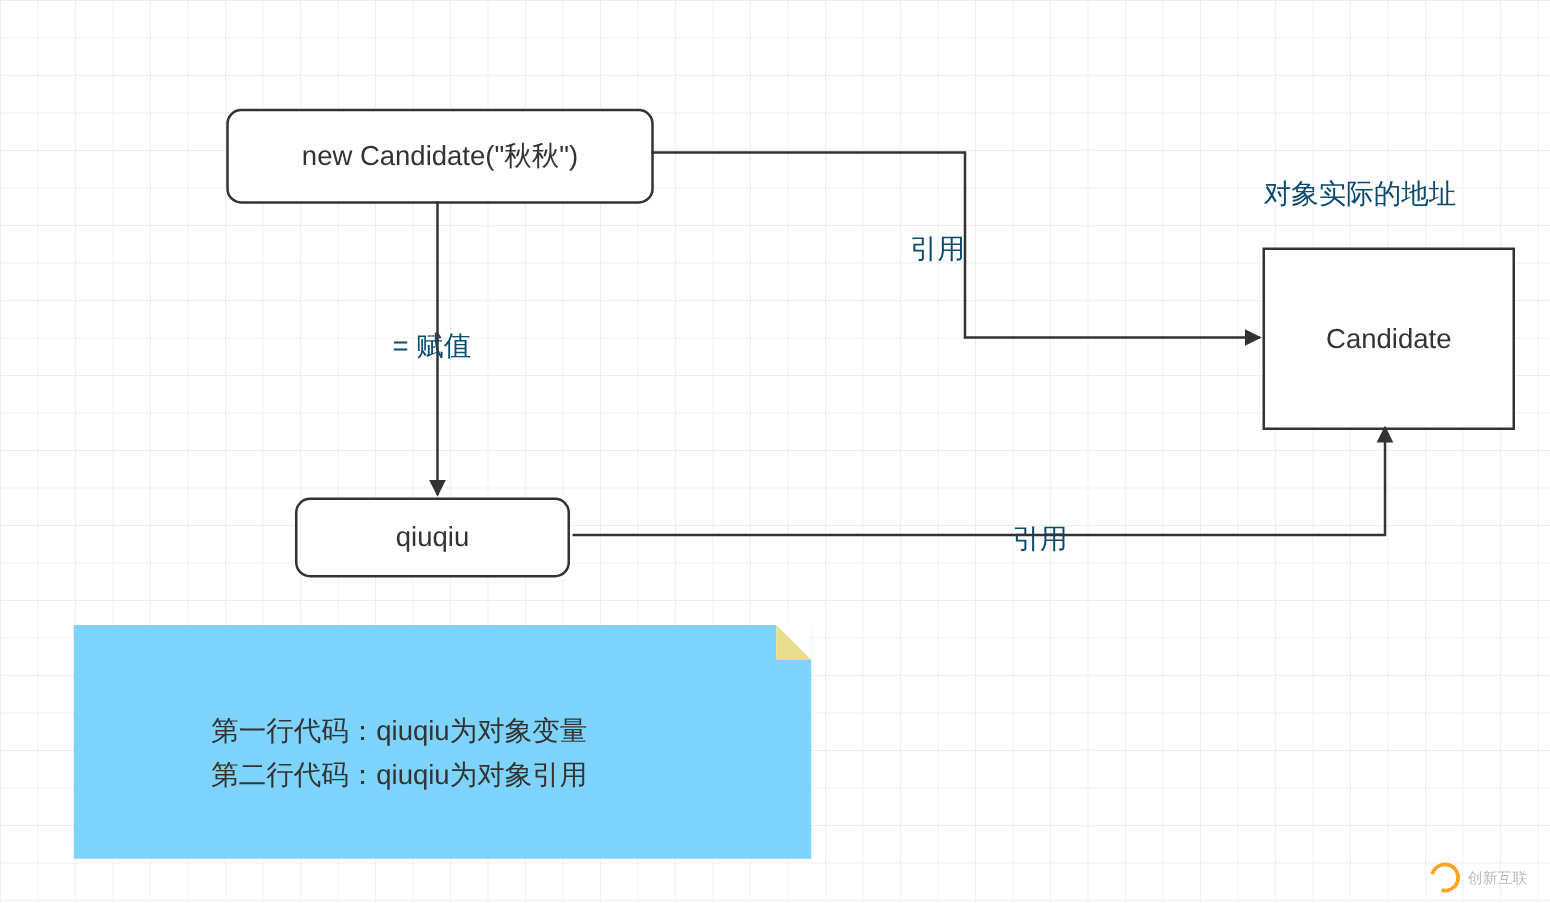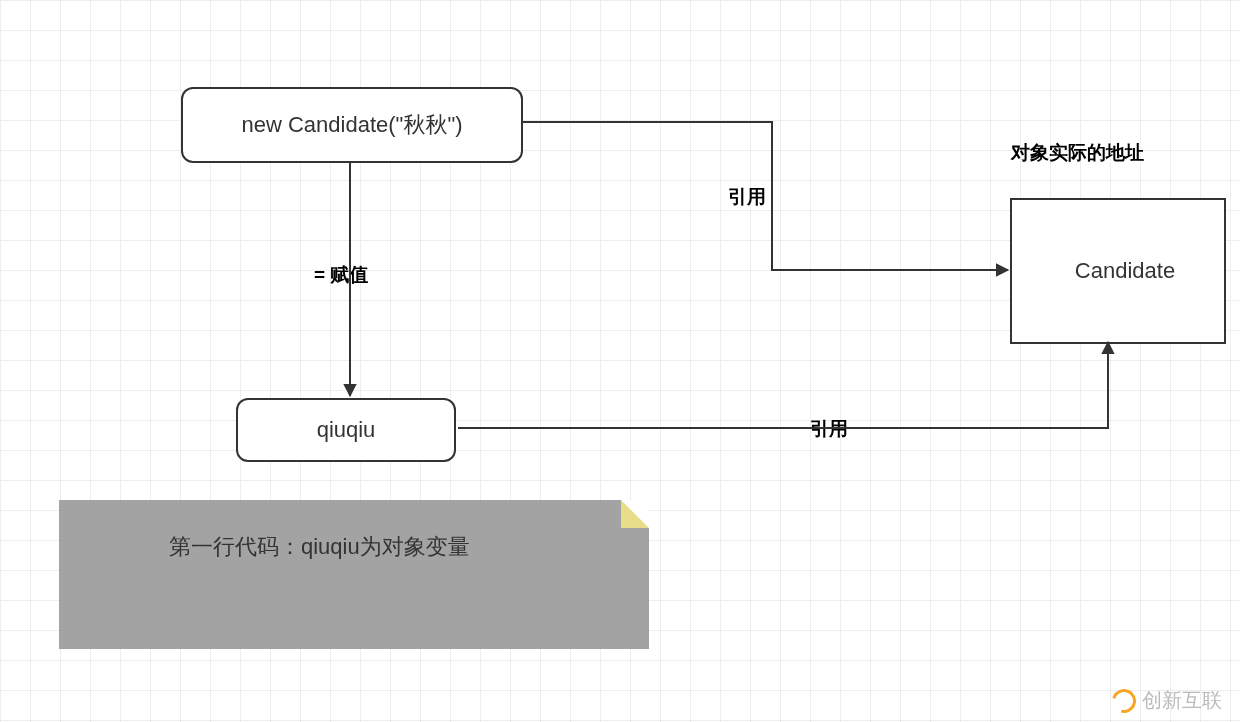--- a/index.html
+++ b/index.html
@@ -8,45 +8,45 @@
   
   .grid{position:absolute;inset:0;
     background-image:
       linear-gradient(#eee 1px,transparent 1px),
       linear-gradient(90deg,#eee 1px,transparent 1px);
     background-size:30px 30px;}
   .node{position:absolute;border:2px solid #333;background:#fff;
     display:flex;align-items:center;justify-content:center;
     font-size:22px;}
   .rounded{border-radius:12px;}
-  .label{position:absolute;font-size:19px;color:#000000;background:transparent;font-weight:bold;}
-  .note{position:absolute;background:#a3a3a3;
-    padding:29px 40px 40px 110px;font-size:22px;line-height:1.6;}
+  .label{position:absolute;font-size:22px;color:#0c4a6e;background:transparent;}
+  .note{position:absolute;background:#7dd3fc;
+    padding:67px 40px 40px 110px;font-size:22px;line-height:1.6;}
   .note-corner{position:absolute;top:0;right:0;width:0;height:0;
     border-top:28px solid #fff;border-left:28px solid #e8dd8a;}
   svg.arrows{position:absolute;inset:0;width:1240px;height:722px;pointer-events:none;}
-  .watermark{position:absolute;right:18px;bottom:8px;font-size:20px;color:#bbb;
+  .watermark{position:absolute;right:18px;bottom:8px;font-size:12px;color:#bbb;
     display:flex;align-items:center;gap:6px;font-weight:500;}
   .watermark .logo{width:18px;height:18px;border:3px solid #f6a623;border-radius:50%;
     border-left-color:transparent;transform:rotate(-30deg);}
 </style>
 </head>
 <body>
 
 <div class="grid"></div>
 
 <div class="node rounded" style="left:181px;top:87px;width:338px;height:72px;">
   <span>new Candidate("秋秋")</span>
 </div>
 
 <div class="node rounded" style="left:236px;top:398px;width:216px;height:60px;">
   <span>qiuqiu</span>
 </div>
 
-<div class="node" style="left:1010px;top:198px;width:198px;height:142px;padding-left:14px;">
+<div class="node" style="left:1010px;top:198px;width:198px;height:142px;">
   <span>Candidate</span>
 </div>
 
 <div class="label" style="left:1011px;top:140px;">对象实际的地址</div>
 
 <div class="label" style="left:314px;top:262px;text-align:center;">= 赋值</div>
 
 <div class="label" style="left:728px;top:184px;">引用</div>
 
 <div class="label" style="left:810px;top:416px;">引用</div>
@@ -61,18 +61,19 @@
   <path d="M350,161 L350,396" stroke="#333" stroke-width="2" fill="none" marker-end="url(#arrow)"></path>
 
   <path d="M521,122 L772,122 L772,270 L1008,270" stroke="#333" stroke-width="2" fill="none" marker-end="url(#arrow)"></path>
 
   <path d="M458,428 L1108,428 L1108,342" stroke="#333" stroke-width="2" fill="none" marker-end="url(#arrow)"></path>
 </svg>
 
 <div class="note" style="left:59px;top:500px;width:440px;height:80px;">
   <div class="note-corner"></div>
   <div>第一行代码：qiuqiu为对象变量</div>
+  <div>第二行代码：qiuqiu为对象引用</div>
 </div>
 
 <div class="watermark">
   <span class="logo"></span>
   <span>创新互联</span>
 </div>
 
 </body></html>

